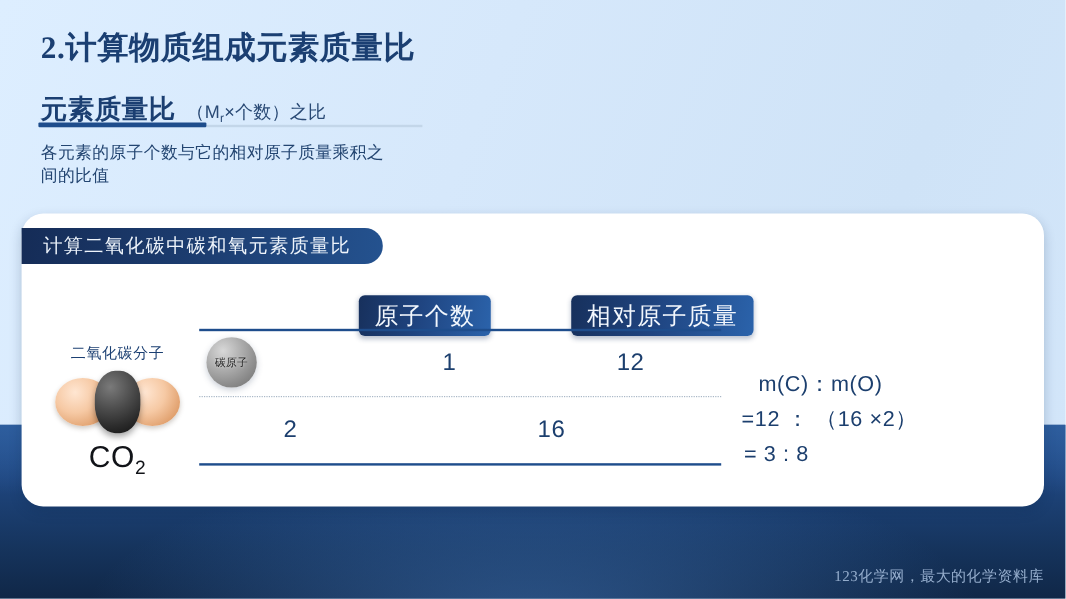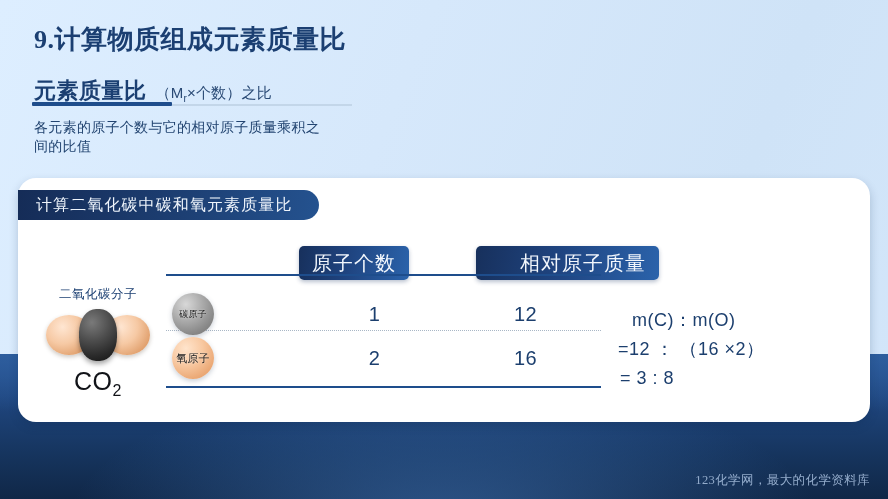--- a/index.html
+++ b/index.html
@@ -227,21 +227,20 @@
   }
   .pill-count {
     left: 281px;
     top: 68px;
     width: 110px;
   }
   .pill-mass {
     left: 458px;
     top: 68px;
     width: 152px;
-    padding-left: 31px;
   }
 
   
   .tbl {
     position: absolute;
     left: 148px;
     top: 96px;
     width: 435px;
     height: 114px;
   }
@@ -270,21 +269,21 @@
     background: #1e4d8c;
   }
   .row {
     position: absolute;
     left: 0;
     width: 435px;
     height: 56px;
     display: flex;
     align-items: center;
   }
-  .row-1 { top: 12px; }
+  .row-1 { top: 0px; }
   .row-2 { top: 56px; }
 
   .atom-cell {
     width: 133px;
     display: flex;
     align-items: center;
     justify-content: flex-start;
     padding-left: 6px;
     box-sizing: border-box;
   }
@@ -335,21 +334,21 @@
 </style>
 </head>
 <body>
 
 <div id="slide">
 
   <div class="band-dark"></div>
   <div class="band-glow"></div>
   <div class="watermark">123化学网，最大的化学资料库</div>
 
-  <div class="title-main">9.计算物质组成元素质量比</div>
+  <div class="title-main">2.计算物质组成元素质量比</div>
 
   <div class="subline">
     <span class="sub-strong">元素质量比</span>
     <span class="sub-rest"><span>（M</span><sub>r</sub><span>×个数）之比</span></span>
   </div>
 
   <div class="rule-thin"></div>
   <div class="rule-thick"></div>
 
   <div class="desc">各元素的原子个数与它的相对原子质量乘积之间的比值</div>
@@ -378,23 +377,20 @@
 
       <div class="row row-1">
         <div class="atom-cell">
           <div class="atom-ball ball-c">碳原子</div>
         </div>
         <div class="num-cell count">1</div>
         <div class="num-cell">12</div>
       </div>
 
       <div class="row row-2">
-        <div class="atom-cell">
-          <div class="atom-ball ball-o">氧原子</div>
-        </div>
         <div class="num-cell count">2</div>
         <div class="num-cell">16</div>
       </div>
     </div>
 
     <div class="calc">
       <div class="l1">m(C)：m(O)</div>
       <div class="l2">=12 ： （16 ×2）</div>
       <div class="l3">= 3 : 8</div>
     </div>

